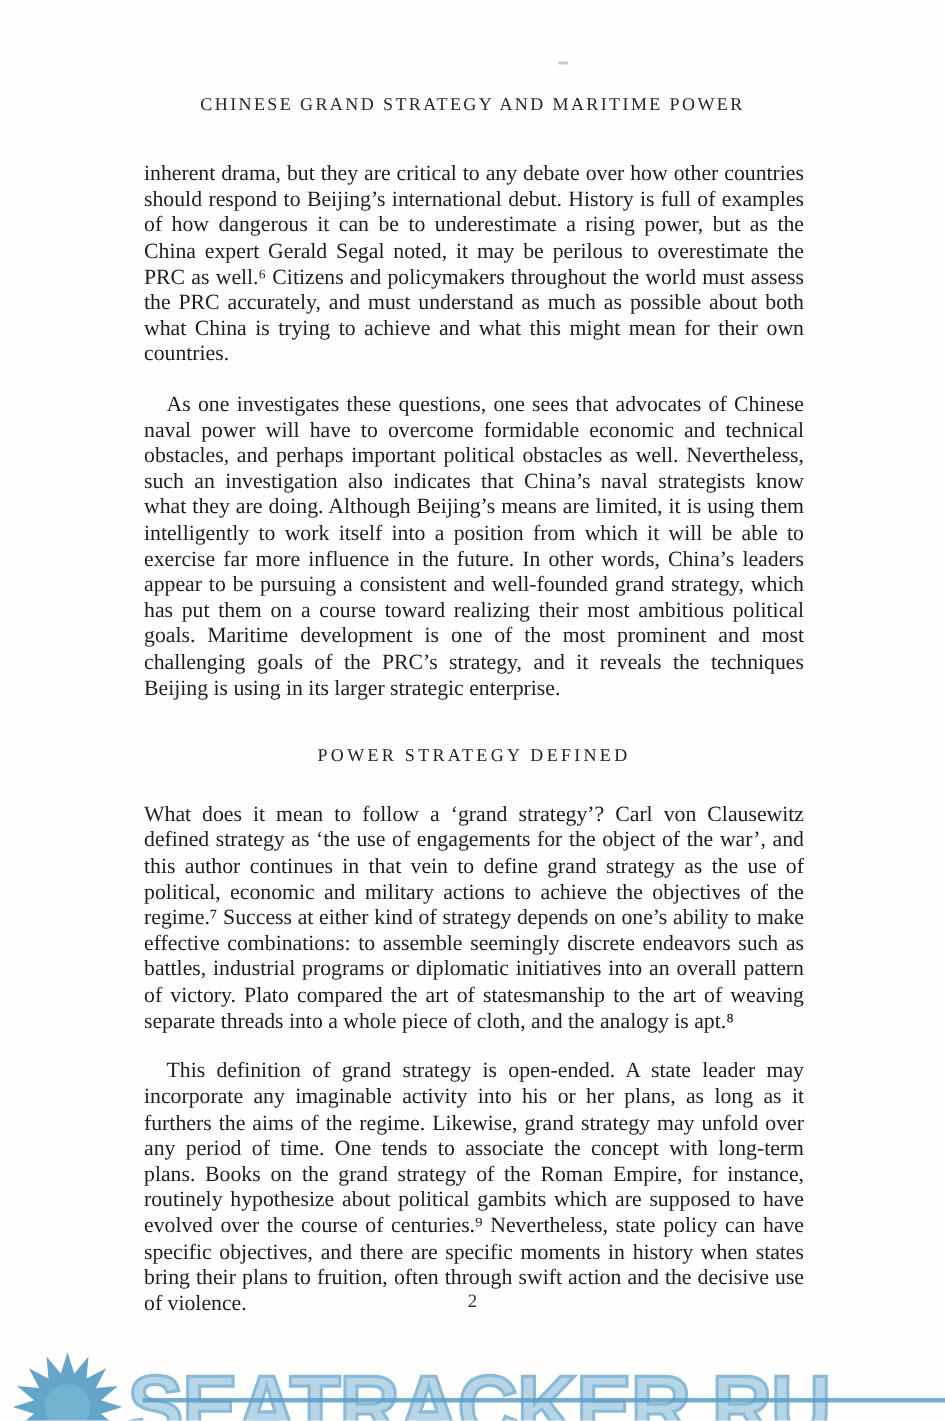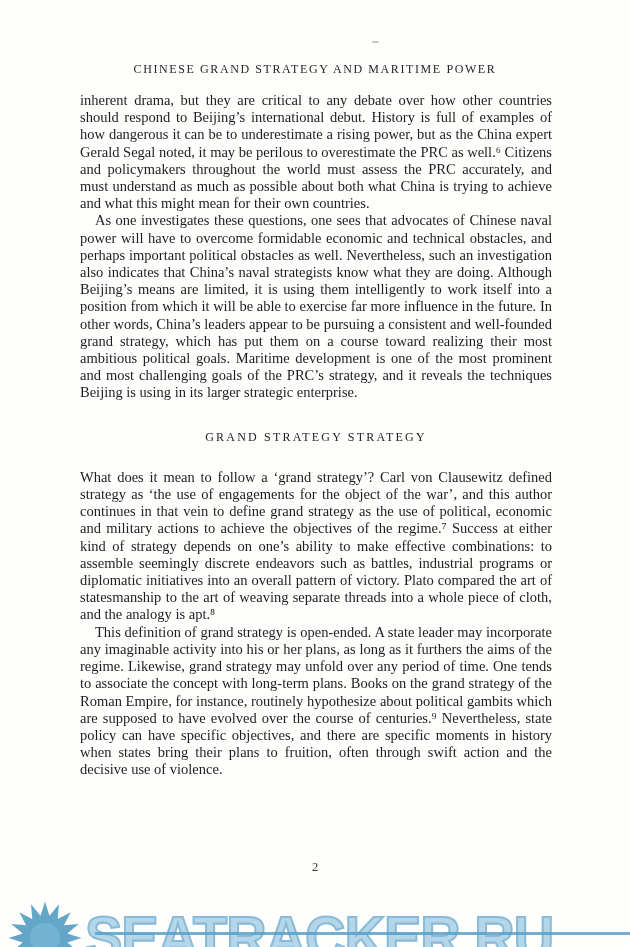--- a/index.html
+++ b/index.html
@@ -44,21 +44,21 @@
     position: absolute;
     top: 92px;
     left: 80px;
     width: 472px;
     font-size: 14.5px;
     line-height: 17.2px;
     text-align: justify;
     color: #1d1d1d;
   }
   .body-text p {
-    margin: 0;
+    margin: 16px;
   }
   .body-text p.indent {
     text-indent: 15px;
   }
   .section-heading {
     margin: 27px 0 23px 0;
     text-align: center;
     font-size: 12px;
     font-weight: normal;
     letter-spacing: 2.2px;
@@ -118,21 +118,21 @@
 
 <div class="page">
 
   <div class="scan-artifact"></div>
 
   <div class="running-head">CHINESE GRAND STRATEGY AND MARITIME POWER</div>
 
   <div class="body-text">
     <p class="noindent">inherent drama, but they are critical to any debate over how other countries should respond to Beijing’s international debut. History is full of examples of how dangerous it can be to underestimate a rising power, but as the China expert Gerald Segal noted, it may be perilous to overestimate the PRC as well.⁶ Citizens and policymakers throughout the world must assess the PRC accurately, and must understand as much as possible about both what China is trying to achieve and what this might mean for their own countries.</p>
     <p class="indent">As one investigates these questions, one sees that advocates of Chinese naval power will have to overcome formidable economic and technical obstacles, and perhaps important political obstacles as well. Nevertheless, such an investigation also indicates that China’s naval strategists know what they are doing. Although Beijing’s means are limited, it is using them intelligently to work itself into a position from which it will be able to exercise far more influence in the future. In other words, China’s leaders appear to be pursuing a consistent and well-founded grand strategy, which has put them on a course toward realizing their most ambitious political goals. Maritime development is one of the most prominent and most challenging goals of the PRC’s strategy, and it reveals the techniques Beijing is using in its larger strategic enterprise.</p>
-    <h2 class="section-heading">GRAND STRATEGY STRATEGY</h2>
+    <h2 class="section-heading">POWER STRATEGY DEFINED</h2>
     <p class="noindent">What does it mean to follow a ‘grand strategy’? Carl von Clausewitz defined strategy as ‘the use of engagements for the object of the war’, and this author continues in that vein to define grand strategy as the use of political, economic and military actions to achieve the objectives of the regime.⁷ Success at either kind of strategy depends on one’s ability to make effective combinations: to assemble seemingly discrete endeavors such as battles, industrial programs or diplomatic initiatives into an overall pattern of victory. Plato compared the art of statesmanship to the art of weaving separate threads into a whole piece of cloth, and the analogy is apt.⁸</p>
     <p class="indent">This definition of grand strategy is open-ended. A state leader may incorporate any imaginable activity into his or her plans, as long as it furthers the aims of the regime. Likewise, grand strategy may unfold over any period of time. One tends to associate the concept with long-term plans. Books on the grand strategy of the Roman Empire, for instance, routinely hypothesize about political gambits which are supposed to have evolved over the course of centuries.⁹ Nevertheless, state policy can have specific objectives, and there are specific moments in history when states bring their plans to fruition, often through swift action and the decisive use of violence.</p>
   </div>
 
   <div class="page-number">2</div>
 
   <div class="watermark">
     <svg class="sun-logo" viewBox="0 0 100 100" xmlns="http://www.w3.org/2000/svg">
       <polygon fill="#4a97bf" points="
         98,50 79.4,55.9 94.3,68.4 74.9,66.7 83.9,83.9 66.7,74.9

